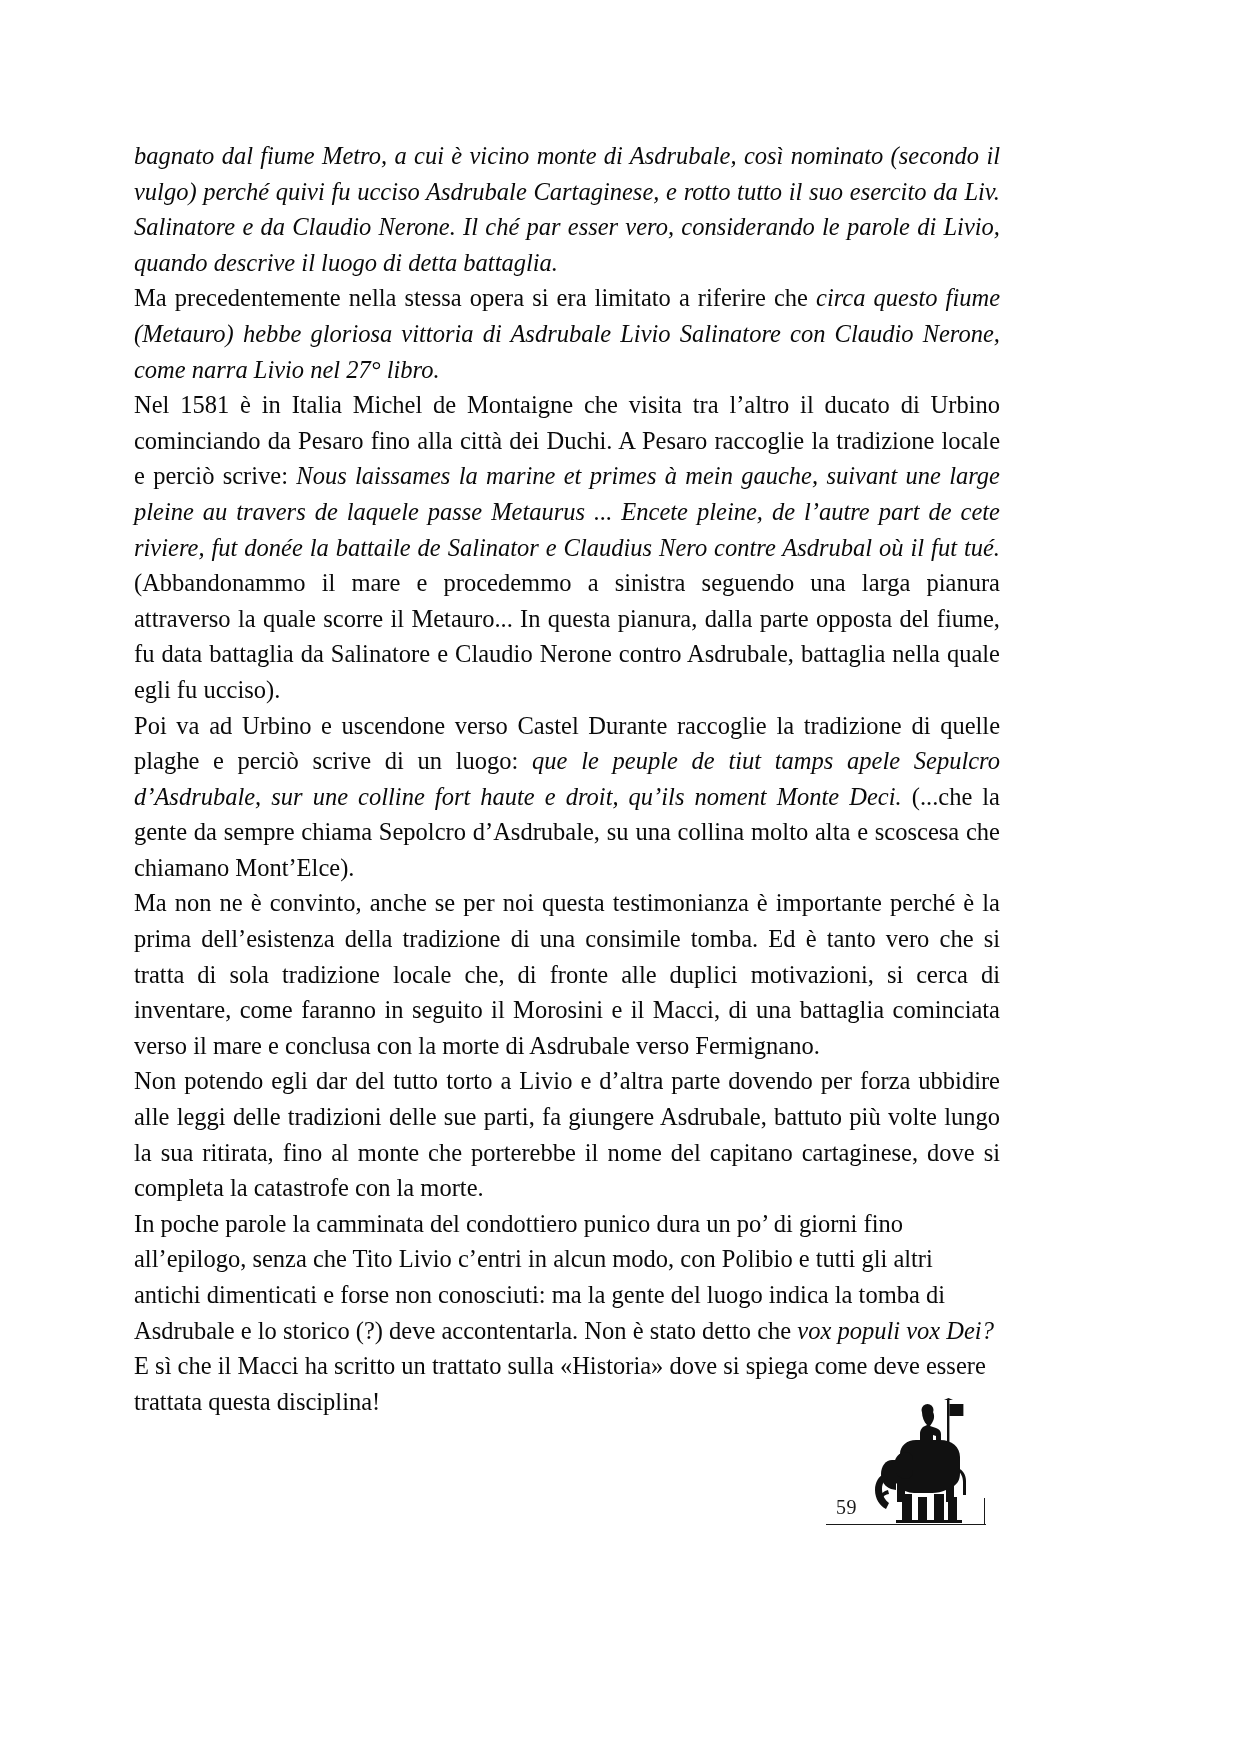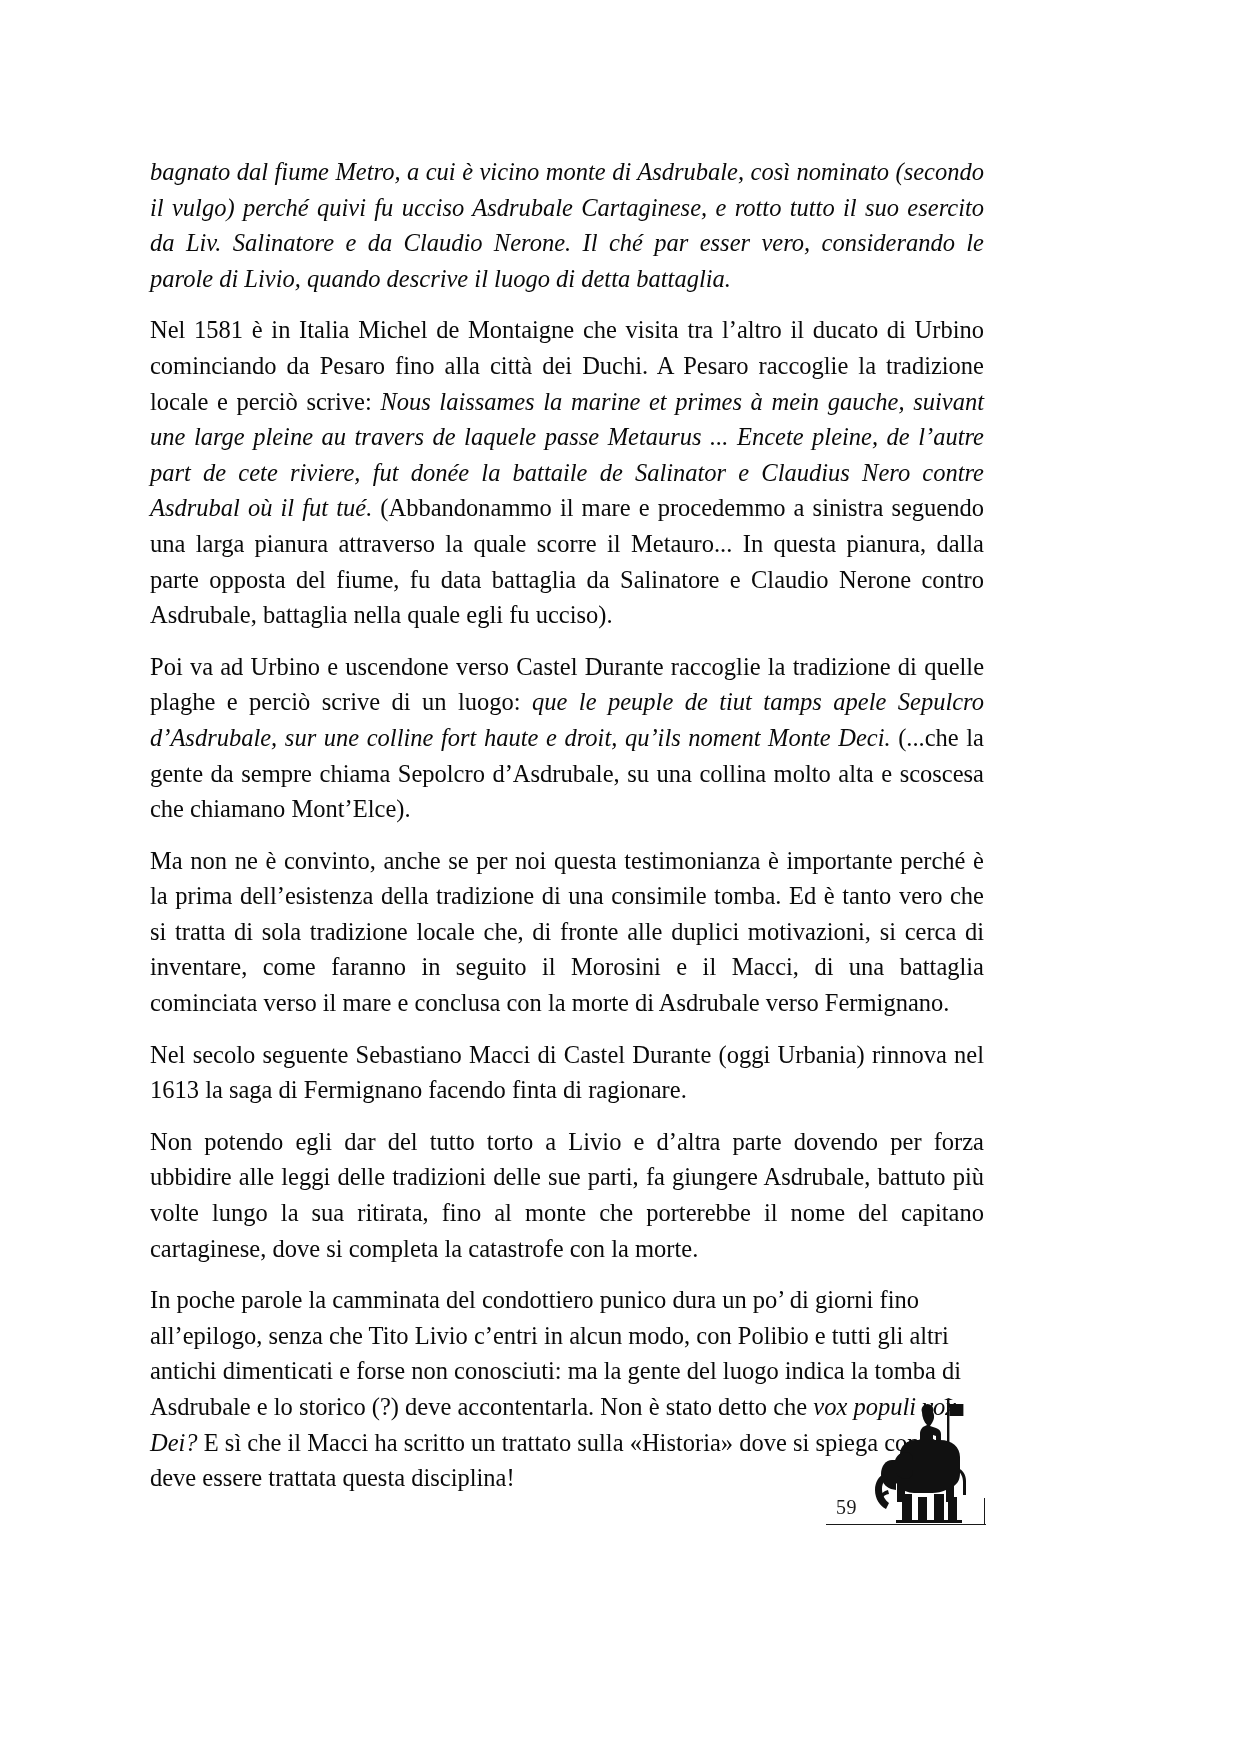--- a/index.html
+++ b/index.html
@@ -23,21 +23,21 @@
     font-family: "Liberation Serif", "DejaVu Serif", serif;
     font-size: 24.5px;
     line-height: 35.6px;
     color: #0a0a0a;
     text-align: justify;
     text-justify: inter-word;
     hyphens: manual;
     -webkit-hyphens: manual;
   }
   .textblock p {
-    margin: 16px;
+    margin: 0;
     text-align: justify;
     text-indent: 0;
   }
   .textblock p:last-child {
     text-align: left;
   }
   .i { font-style: italic; }
   .r { font-style: normal; }
   .page-number {
     position: absolute;
@@ -76,36 +76,36 @@
 <body>
 
 <div class="page">
 
   <div class="textblock">
 
     <p>
       <span class="i">bagnato dal fiume Metro, a cui è vicino monte di Asdrubale, così nominato (secondo il vulgo) perché quivi fu ucciso Asdrubale Cartaginese, e rotto tutto il suo esercito da Liv. Salinatore e da Claudio Nerone. Il ché par esser vero, considerando le parole di Livio, quando descrive il luogo di detta battaglia.</span>
     </p>
 
+    <p>
+      <span class="r">Ma precedentemente nella stessa opera si era limitato a riferire che </span><span class="i">circa questo fiume (Metauro) hebbe gloriosa vittoria di Asdrubale Livio Salinatore con Claudio Nerone, come narra Livio nel 27° libro.</span>
+    </p>
 
     <p>
       <span class="r">Nel 1581 è in Italia Michel de Montaigne che visita tra l’altro il ducato di Urbino cominciando da Pesaro fino alla città dei Duchi. A Pesaro raccoglie la tradizione locale e perciò scrive: </span><span class="i">Nous laissames la marine et primes à mein gauche, suivant une large pleine au travers de laquele passe Metaurus ... Encete pleine, de l’autre part de cete riviere, fut donée la battaile de Salinator e Claudius Nero contre Asdrubal où il fut tué.</span><span class="r"> (Abbandonammo il mare e procedemmo a sinistra seguendo una larga pianura attraverso la quale scorre il Metauro... In questa pianura, dalla parte opposta del fiume, fu data battaglia da Salinatore e Claudio Nerone contro Asdrubale, battaglia nella quale egli fu ucciso).</span>
     </p>
 
     <p>
       <span class="r">Poi va ad Urbino e uscendone verso Castel Durante raccoglie la tradizione di quelle plaghe e perciò scrive di un luogo: </span><span class="i">que le peuple de tiut tamps apele Sepulcro d’Asdrubale, sur une colline fort haute e droit, qu’ils noment Monte Deci.</span><span class="r"> (...che la gente da sempre chiama Sepolcro d’Asdrubale, su una collina molto alta e scoscesa che chiamano Mont’Elce).</span>
     </p>
 
     <p>
       <span class="r">Ma non ne è convinto, anche se per noi questa testimonianza è importante perché è la prima dell’esistenza della tradizione di una consimile tomba. Ed è tanto vero che si tratta di sola tradizione locale che, di fronte alle duplici motivazioni, si cerca di inventare, come faranno in seguito il Morosini e il Macci, di una battaglia cominciata verso il mare e conclusa con la morte di Asdrubale verso Fermignano.</span>
     </p>
 
-    <p>
-      <span class="r">Nel secolo seguente Sebastiano Macci di Castel Durante (oggi Urbania) rinnova nel 1613 la saga di Fermignano facendo finta di ragionare.</span>
-    </p>
 
     <p>
       <span class="r">Non potendo egli dar del tutto torto a Livio e d’altra parte dovendo per forza ubbidire alle leggi delle tradizioni delle sue parti, fa giungere Asdrubale, battuto più volte lungo la sua ritirata, fino al monte che porterebbe il nome del capitano cartaginese, dove si completa la catastrofe con la morte.</span>
     </p>
 
     <p>
       <span class="r">In poche parole la camminata del condottiero punico dura un po’ di giorni fino all’epilogo, senza che Tito Livio c’entri in alcun modo, con Polibio e tutti gli altri antichi dimenticati e forse non conosciuti: ma la gente del luogo indica la tomba di Asdrubale e lo storico (?) deve accontentarla. Non è stato detto che </span><span class="i">vox populi vox Dei?</span><span class="r"> E sì che il Macci ha scritto un trattato sulla «Historia» dove si spiega come deve essere trattata questa disciplina!</span>
     </p>
 
   </div>

